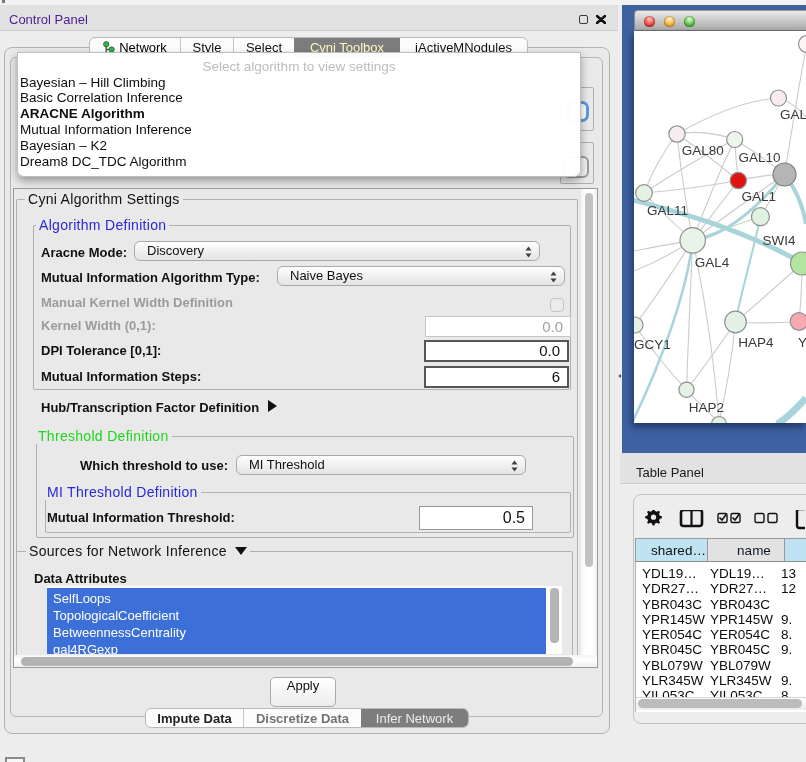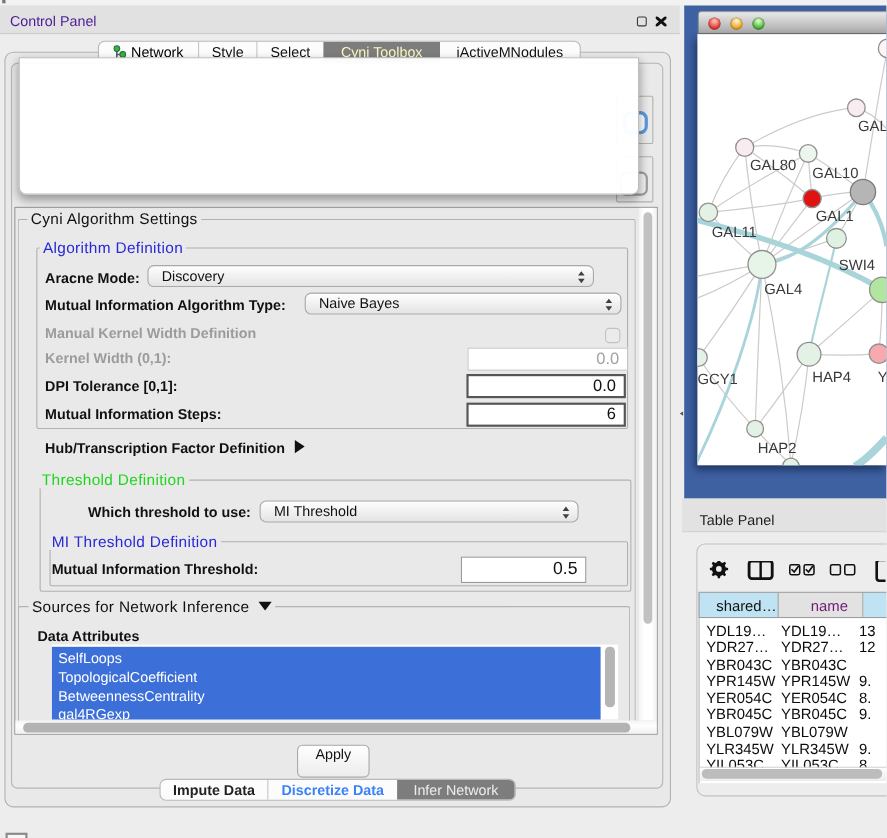--- a/index.html
+++ b/index.html
@@ -136,27 +136,36 @@
 
 <div class="abs" style="left:581px;top:189px;width:16px;height:466px;background:linear-gradient(90deg,#f4f4f4,#ffffff 30%,#ffffff 70%,#f0f0f0);"></div>
 <div class="thumb" style="left:585px;top:193px;width:8px;height:374px;background:#c1c1c1;"></div>
 <div class="abs" style="left:14px;top:655px;width:583px;height:12px;background:linear-gradient(#f4f4f4,#ffffff 40%,#f0f0f0);"></div>
 <div class="thumb" style="left:21px;top:657px;width:552px;height:8.5px;background:#b3b3b3;"></div>
 
 <div class="abs" style="left:270px;top:677px;width:66px;height:30px;border:1px solid #ababab;border-radius:5px;background:linear-gradient(#ffffff,#ececec);font-size:13px;color:#111;text-align:center;line-height:16px;">Apply</div>
 
 <div class="abs" style="left:145px;top:708px;height:20px;display:flex;border:1px solid #b9b9b9;border-radius:6px;overflow:hidden;background:#fcfcfc;">
   <div style="width:98px;display:flex;align-items:center;justify-content:center;font-size:13px;font-weight:bold;color:#222;border-right:1px solid #c6c6c6;">Impute Data</div>
-  <div style="width:117px;display:flex;align-items:center;justify-content:center;font-size:13px;font-weight:bold;color:#3b82f6;">Discretize Data</div>
+  <div style="width:117px;display:flex;align-items:center;justify-content:center;font-size:13px;font-weight:bold;color:#737373;">Discretize Data</div>
   <div style="width:107px;display:flex;align-items:center;justify-content:center;font-size:13px;color:#ededed;background:#7d7d7d;">Infer Network</div>
 </div>
 
 <div class="abs" style="left:5px;top:757px;width:20px;height:18px;border:2px solid #8a8a8a;background:#f7f7f7;"></div>
 
 <div class="abs" style="left:17px;top:52px;width:564px;height:125px;background:rgba(255,255,255,0.97);border:1px solid #bdbdbd;border-radius:0 0 7px 7px;box-shadow:0 4px 9px rgba(0,0,0,0.35);z-index:40;">
+  <div style="position:absolute;left:0;top:6px;width:100%;text-align:center;font-size:13.5px;color:#bcbcbc;">Select algorithm to view settings</div>
+  <div style="position:absolute;left:2px;top:21.5px;font-size:13.5px;color:#0d0d0d;line-height:15.9px;">
+    Bayesian – Hill Climbing<br>
+    Basic Correlation Inference<br>
+    <span style="font-weight:bold;">ARACNE Algorithm</span><br>
+    Mutual Information Inference<br>
+    Bayesian – K2<br>
+    Dream8 DC_TDC Algorithm
+  </div>
 </div>
 
 <div class="abs" style="left:617.5px;top:374px;width:0;height:0;border-right:3.5px solid #555;border-top:2.5px solid transparent;border-bottom:2.5px solid transparent;"></div>
 
 <div class="abs" style="left:622px;top:5px;width:184px;height:449px;background:#3e61a2;"></div>
 
 <div class="abs" style="left:634px;top:10px;width:172px;height:21px;background:linear-gradient(#e8e8e8,#cdcdcd 45%,#a9a9a9);border-top:1px solid #9a9a9a;border-left:1px solid #8a8a8a;border-bottom:1px solid #6f6f6f;border-radius:4px 0 0 0;">
   <div style="position:absolute;left:9px;top:4.5px;width:11px;height:11px;border-radius:50%;background:radial-gradient(circle at 50% 28%,#ffb4ad 10%,#e8433c 60%,#9e1b18);box-shadow:inset 0 0 1.5px rgba(60,0,0,.8);"></div>
   <div style="position:absolute;left:29px;top:4.5px;width:11px;height:11px;border-radius:50%;background:radial-gradient(circle at 50% 28%,#ffeec0 10%,#f2ac2b 60%,#b0720e);box-shadow:inset 0 0 1.5px rgba(70,45,0,.8);"></div>
   <div style="position:absolute;left:49px;top:4.5px;width:11px;height:11px;border-radius:50%;background:radial-gradient(circle at 50% 28%,#d2f5c0 10%,#57bb3f 60%,#25761a);box-shadow:inset 0 0 1.5px rgba(0,50,0,.8);"></div>
@@ -258,21 +267,21 @@
       <path d="M87.5,7.5 L90,10 L94,4.5" stroke-width="1.6"></path>
       <rect x="110" y="3.5" width="9" height="9" rx="1.5"></rect>
       <rect x="123" y="3.5" width="9" height="9" rx="1.5"></rect>
     </g>
     <rect x="152" y="-1" width="16" height="19" rx="2.5" fill="none" stroke="#111" stroke-width="2.4"></rect>
   </svg>
 </div>
 
 <div class="abs" style="left:635px;top:538px;width:171px;height:24px;display:flex;border-top:1px solid #9a9a9a;border-bottom:1px solid #8c8c8c;">
   <div style="width:73px;background:#bfe3f2;border-left:1px solid #9a9a9a;border-right:1px solid #9a9a9a;font-size:13.5px;color:#111;display:flex;align-items:center;justify-content:center;padding-left:14px;">shared…</div>
-  <div style="width:77px;background:#e2e2e2;border-right:1px solid #9a9a9a;font-size:13.5px;color:#701a75;display:flex;align-items:center;justify-content:center;padding-left:16px;">name</div>
+  <div style="width:77px;background:#e2e2e2;border-right:1px solid #9a9a9a;font-size:13.5px;color:#0f172a;display:flex;align-items:center;justify-content:center;padding-left:16px;">name</div>
   <div style="flex:1;background:#bfe3f2;"></div>
 </div>
 
 <div class="abs" style="left:635px;top:562px;width:171px;height:150px;background:#fff;border-left:1px solid #b5b5b5;overflow:hidden;">
   <div style="position:absolute;left:6px;top:4px;font-size:13.5px;color:#0c0c0c;line-height:15.3px;">YDL19…<br>YDR27…<br>YBR043C<br>YPR145W<br>YER054C<br>YBR045C<br>YBL079W<br>YLR345W<br>YIL053C</div>
   <div style="position:absolute;left:74px;top:4px;font-size:13.5px;color:#0c0c0c;line-height:15.3px;">YDL19…<br>YDR27…<br>YBR043C<br>YPR145W<br>YER054C<br>YBR045C<br>YBL079W<br>YLR345W<br>YIL053C</div>
   <div style="position:absolute;left:145px;top:4px;font-size:13.5px;color:#0c0c0c;line-height:15.3px;">13<br>12<br><br>9.<br>8.<br>9.<br><br>9.<br>8.</div>
   <div style="position:absolute;left:0;top:135px;width:171px;height:13px;background:linear-gradient(#fdfdfd,#ededed);border-top:1px solid #d5d5d5;"></div>
   <div class="thumb" style="left:2px;top:137px;width:164px;height:9px;background:#bcbcbc;"></div>
 </div>

